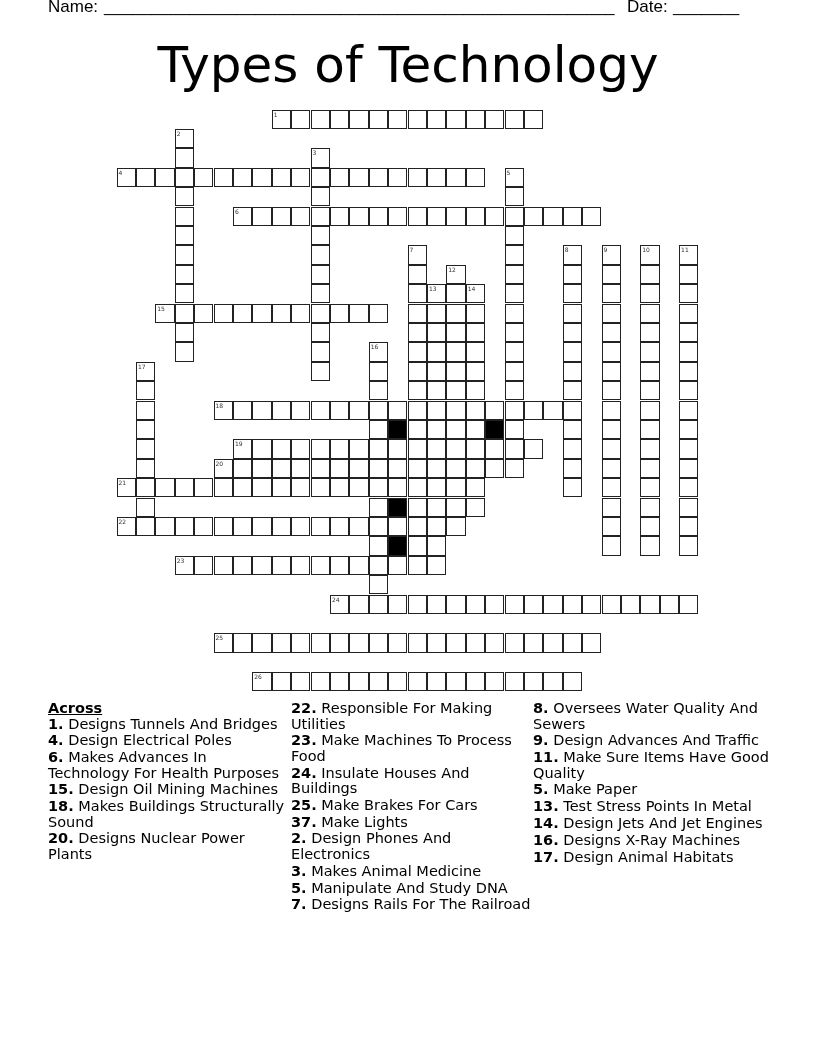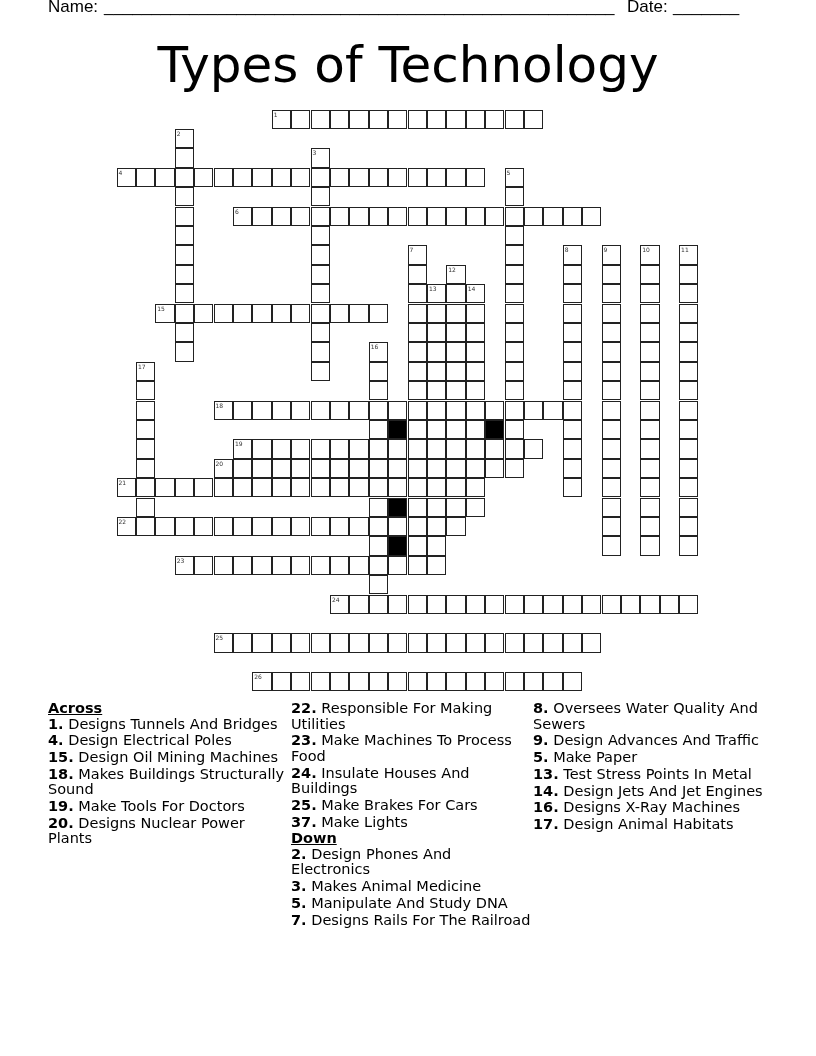--- a/index.html
+++ b/index.html
@@ -454,40 +454,40 @@
     <div class="cell black" style="left: 388.6px; top: 420.4px;"></div>
     <div class="cell black" style="left: 485.6px; top: 420.4px;"></div>
     <div class="cell black" style="left: 388.6px; top: 498px;"></div>
     <div class="cell black" style="left: 388.6px; top: 536.8px;"></div>
   </div>
 
 <div class="clues col1">
   <span class="sec">Across</span>
   <span class="clue"><b>1.</b> <span>Designs Tunnels And Bridges</span></span>
   <span class="clue"><b>4.</b> <span>Design Electrical Poles</span></span>
+  <span class="clue"><b>6.</b> <span>Makes Advances In Technology For Health Purposes</span></span>
   <span class="clue"><b>15.</b> <span>Design Oil Mining Machines</span></span>
   <span class="clue"><b>18.</b> <span>Makes Buildings Structurally Sound</span></span>
-  <span class="clue"><b>19.</b> <span>Make Tools For Doctors</span></span>
   <span class="clue"><b>20.</b> <span>Designs Nuclear Power Plants</span></span>
 </div>
 
 <div class="clues col2">
   <span class="clue" style="margin-top:1px"><b>22.</b> <span>Responsible For Making Utilities</span></span>
   <span class="clue"><b>23.</b> <span>Make Machines To Process Food</span></span>
   <span class="clue"><b>24.</b> <span>Insulate Houses And Buildings</span></span>
   <span class="clue"><b>25.</b> <span>Make Brakes For Cars</span></span>
   <span class="clue"><b>37.</b> <span>Make Lights</span></span>
-  <span class="sec">Down</span>
   <span class="clue"><b>2.</b> <span>Design Phones And Electronics</span></span>
   <span class="clue"><b>3.</b> <span>Makes Animal Medicine</span></span>
   <span class="clue"><b>5.</b> <span>Manipulate And Study DNA</span></span>
   <span class="clue"><b>7.</b> <span>Designs Rails For The Railroad</span></span>
 </div>
 
 <div class="clues col3">
   <span class="clue" style="margin-top:1px"><b>8.</b> <span>Oversees Water Quality And Sewers</span></span>
   <span class="clue"><b>9.</b> <span>Design Advances And Traffic</span></span>
+  <span class="clue"><b>11.</b> <span>Make Sure Items Have Good Quality</span></span>
   <span class="clue"><b>5.</b> <span>Make Paper</span></span>
   <span class="clue"><b>13.</b> <span>Test Stress Points In Metal</span></span>
   <span class="clue"><b>14.</b> <span>Design Jets And Jet Engines</span></span>
   <span class="clue"><b>16.</b> <span>Designs X-Ray Machines</span></span>
   <span class="clue"><b>17.</b> <span>Design Animal Habitats</span></span>
 </div>
 
 </body></html>

